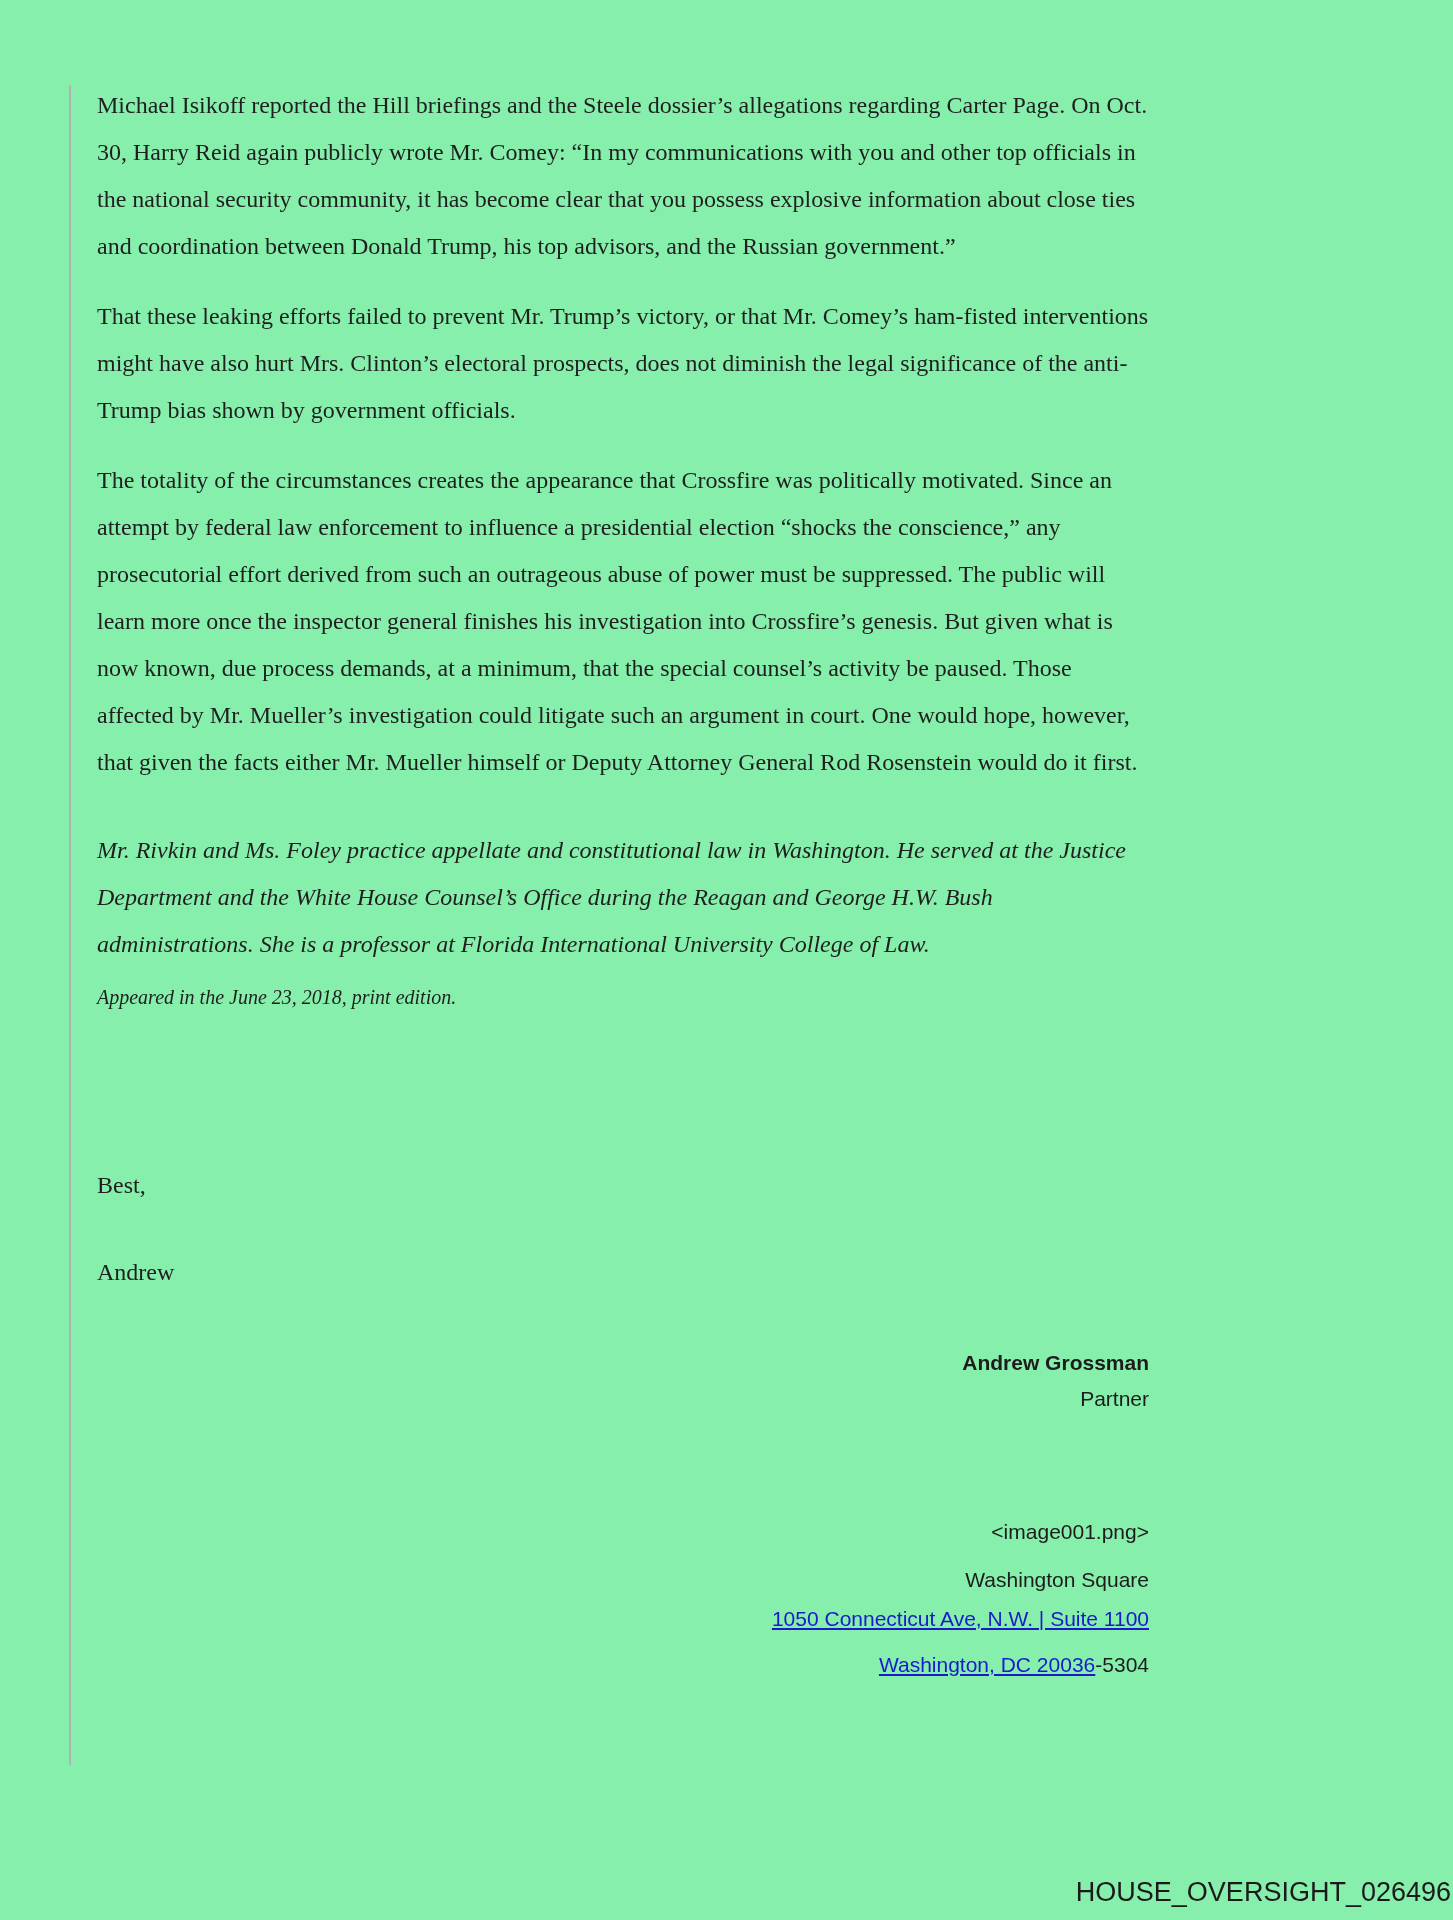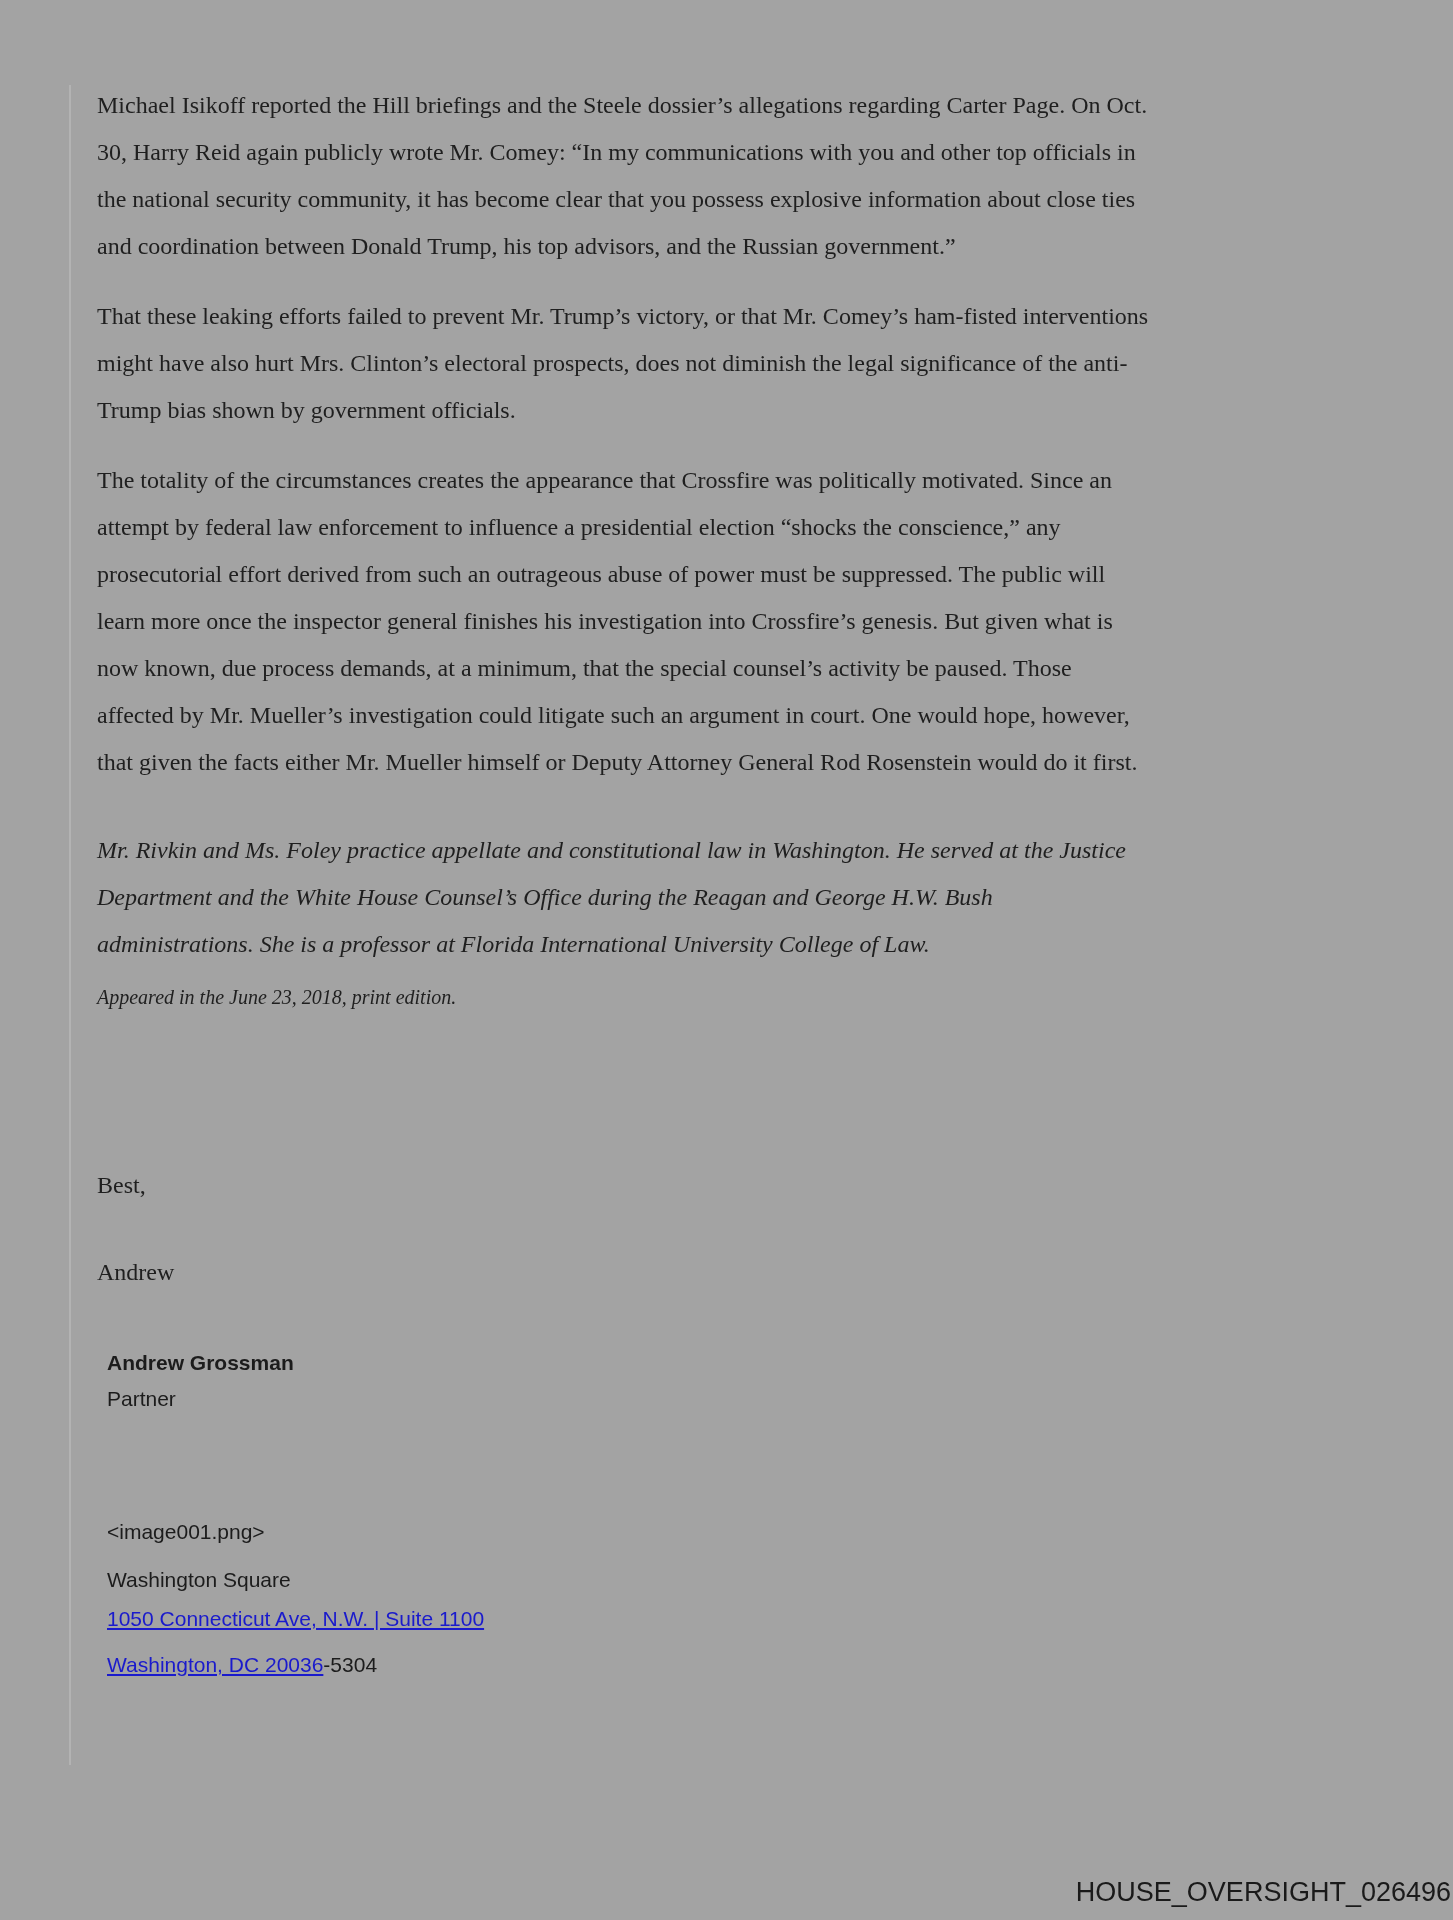--- a/index.html
+++ b/index.html
@@ -4,21 +4,21 @@
 <style>
   html, body {
     margin: 0;
     padding: 0;
     background: #ffffff;
   }
   .page {
     position: relative;
     width: 1453px;
     height: 1920px;
-    background: #a3a3a3;
+    background: #86efac;
     overflow: hidden;
     font-family: "Liberation Serif", serif;
   }
   .quote-bar {
     position: absolute;
     left: 69px;
     top: 85px;
     width: 2px;
     height: 1680px;
     background: #b3b3b3;
@@ -52,20 +52,21 @@
   }
   .signoff {
     font: 24px/47px "Liberation Serif", serif;
     margin: 40px 0 0 0;
     color: #1f1f1f;
   }
   .sig-block {
     margin: 53px 0 0 10px;
     font-family: "Liberation Sans", sans-serif;
     color: #1c1c1c;
+    text-align: right;
   }
   .sig-name {
     font: bold 21px/28px "Liberation Sans", sans-serif;
     margin: 0;
   }
   .sig-title {
     font: 21px/28px "Liberation Sans", sans-serif;
     margin: 8px 0 0 0;
   }
   .sig-attachment {

